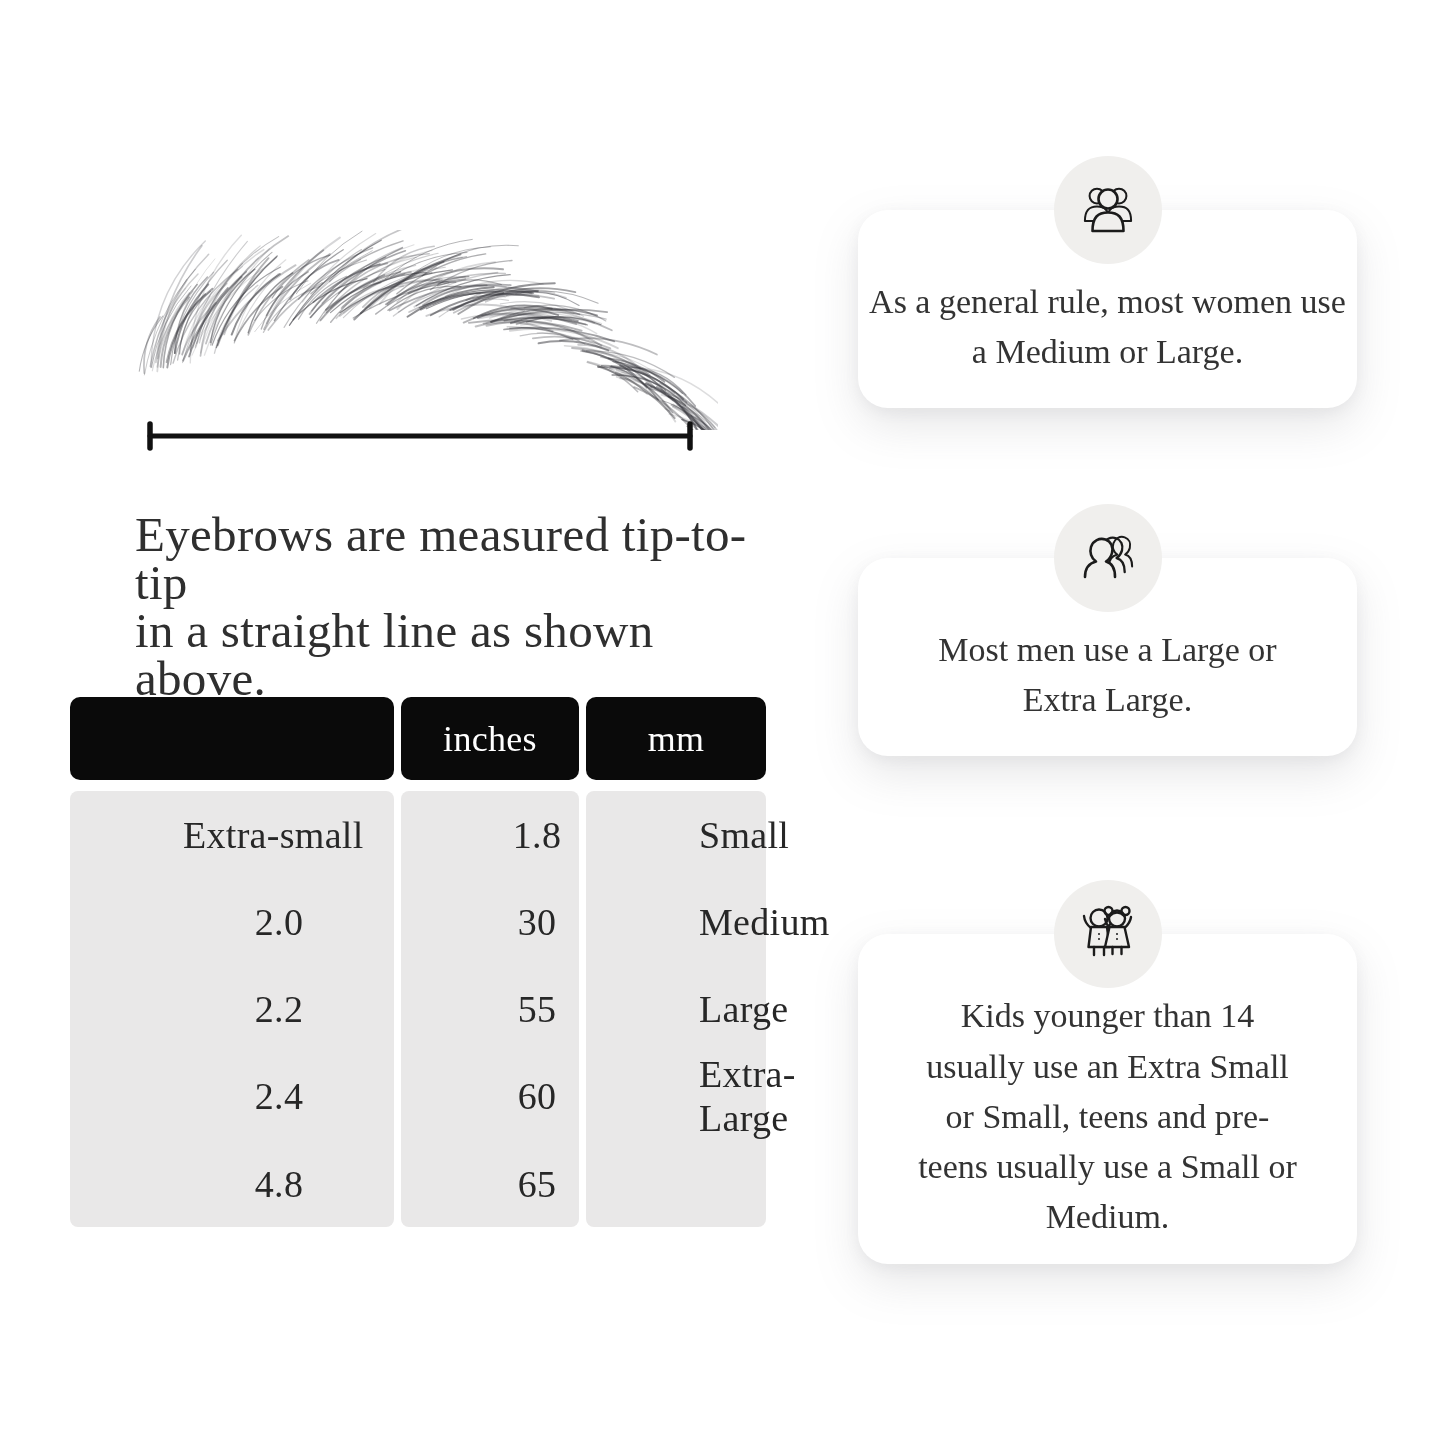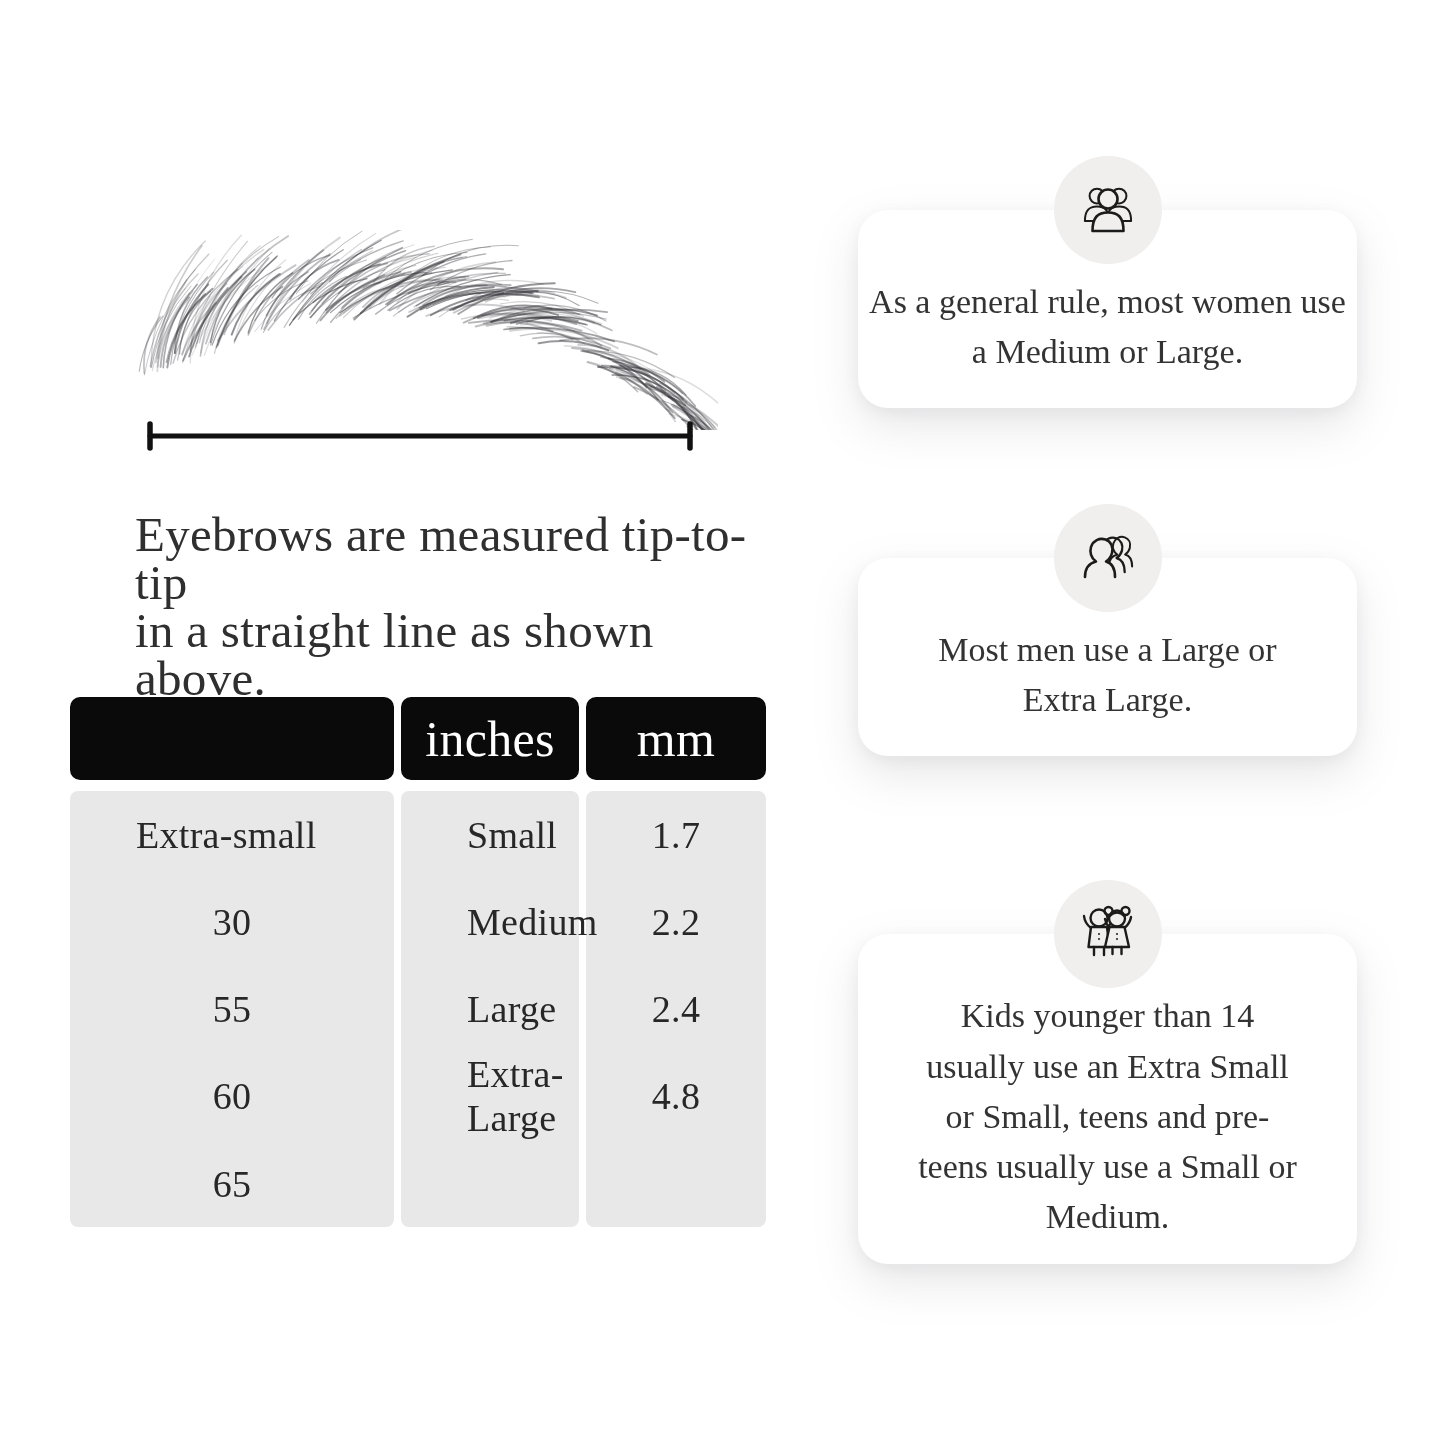--- a/index.html
+++ b/index.html
@@ -17,31 +17,32 @@
     position:absolute;left:135px;top:511px;width:620px;
     font-size:49px;line-height:48px;letter-spacing:.3px;color:#2f2f2f;
   }
 
   
   .size-table{position:absolute;left:70px;top:697px;width:697px;}
   .t-head{display:grid;grid-template-columns:324px 178px 180px;column-gap:7px;height:83px;}
   .t-head .th{
     background:#0a0a0a;border-radius:10px;color:#ffffff;
     display:flex;align-items:center;justify-content:center;
-    font-size:50px;letter-spacing:.3px;
+    font-size:36px;letter-spacing:.3px;
   }
   .t-body{position:relative;margin-top:11px;height:436px;}
   .colbg{position:absolute;top:0;bottom:0;background:#e9e8e8;border-radius:8px;}
   .colbg.b1{left:0;width:324px;}
   .colbg.b2{left:331px;width:178px;}
   .colbg.b3{left:516px;width:180px;}
   .t-rows{
     position:absolute;inset:0;display:grid;
     grid-template-columns:324px 178px 180px;column-gap:7px;
     grid-template-rows:repeat(5,1fr);
+    padding-left:47px;
   }
   .cell{display:flex;align-items:center;font-size:38px;color:#272727;letter-spacing:.3px;}
   .cell.lbl{padding-left:66px;}
   .cell.num{justify-content:center;}
 
   
   .card{
     position:absolute;left:858px;width:499px;background:#ffffff;border-radius:30px;
     box-shadow:0 18px 45px rgba(120,120,125,.18), 0 4px 14px rgba(120,120,125,.08);
     display:flex;align-items:center;justify-content:center;
@@ -330,23 +331,24 @@
       <div class="th"></div>
       <div class="th">inches</div>
       <div class="th">mm</div>
     </div>
     <div class="t-body">
       <div class="colbg b1"></div>
       <div class="colbg b2"></div>
       <div class="colbg b3"></div>
       <div class="t-rows">
         <div class="cell lbl">Extra-small</div>
+        <div class="cell num">1.8</div>
 
         <div class="cell lbl">Small</div>
-        <div class="cell num">1.7</div>
+        <div class="cell num">2.0</div>
         <div class="cell num">30</div>
 
         <div class="cell lbl">Medium</div>
         <div class="cell num">2.2</div>
         <div class="cell num">55</div>
 
         <div class="cell lbl">Large</div>
         <div class="cell num">2.4</div>
         <div class="cell num">60</div>
 

